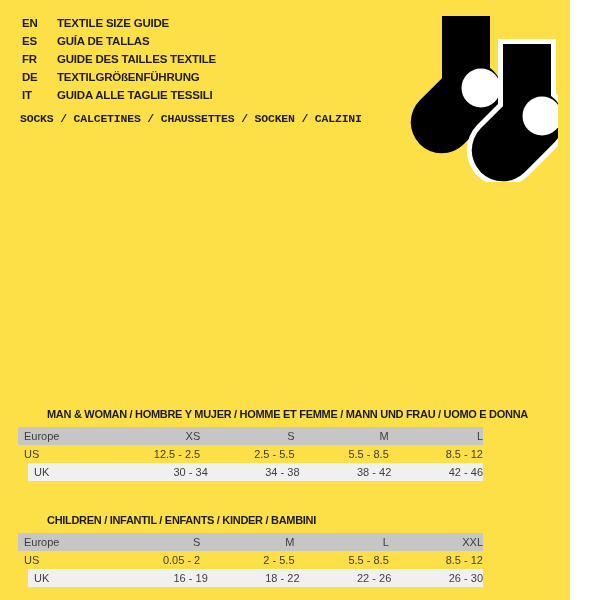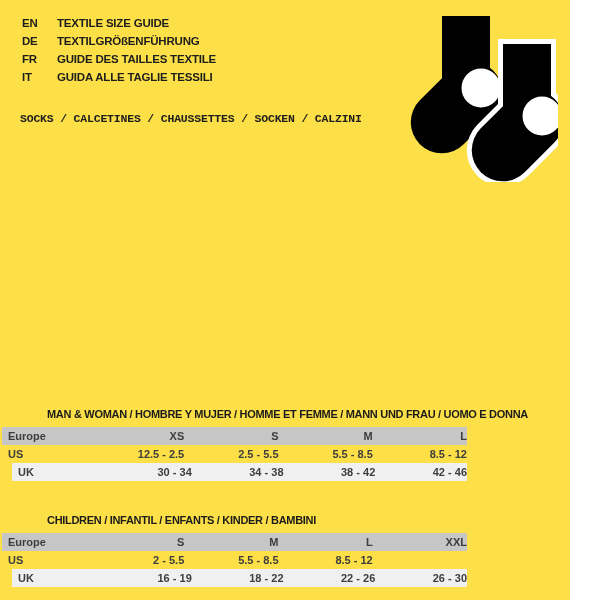--- a/index.html
+++ b/index.html
@@ -19,21 +19,21 @@
   }
   
   .socks-svg{position:absolute;left:406px;top:14px;}
   
   .tbl-title{
     position:absolute;left:19px;height:18px;line-height:18px;
     font-size:11px;font-weight:700;color:#1b1b1b;letter-spacing:-0.3px;white-space:nowrap;padding-left:28px;
   }
   .title-adult{top:405px;}
   .title-children{top:511px;text-align:right;}
-  .tbl{position:absolute;left:2px;width:465px;font-weight:bold;}
+  .tbl{position:absolute;left:18px;width:465px;}
   .tbl-adult{top:427px;}
   .tbl-children{top:533px;}
   .trow{
     display:grid;grid-template-columns:88px 1fr 1fr 1fr 1fr;
     height:18px;line-height:18px;font-size:11px;color:#3d3d3d;
   }
   .trow.head{background:#c6c6c6;}
   .trow.alt{background:#f0f0f0;margin-left:10px;}
   .tcell{text-align:right;white-space:nowrap;overflow:hidden;}
   .tcell.first{text-align:left;padding-left:6px;}
@@ -42,26 +42,30 @@
 <body>
 
 <div class="canvas">
 
   <div class="lang-block">
     <div class="lang-row">
       <span class="lang-code">EN</span>
       <span class="lang-label">TEXTILE SIZE GUIDE</span>
     </div>
     <div class="lang-row">
-      <span class="lang-code">DE</span>
-      <span class="lang-label">TEXTILGRÖßENFÜHRUNG</span>
+      <span class="lang-code">ES</span>
+      <span class="lang-label">GUÍA DE TALLAS</span>
     </div>
     <div class="lang-row">
       <span class="lang-code">FR</span>
       <span class="lang-label">GUIDE DES TAILLES TEXTILE</span>
+    </div>
+    <div class="lang-row">
+      <span class="lang-code">DE</span>
+      <span class="lang-label">TEXTILGRÖßENFÜHRUNG</span>
     </div>
     <div class="lang-row">
       <span class="lang-code">IT</span>
       <span class="lang-label">GUIDA ALLE TAGLIE TESSILI</span>
     </div>
   </div>
 
   <div class="category">SOCKS / CALCETINES / CHAUSSETTES / SOCKEN / CALZINI</div>
 
   <svg class="socks-svg" width="152" height="168" viewBox="0 0 152 168" aria-hidden="true">
@@ -121,20 +125,21 @@
   <div class="tbl tbl-children">
     <div class="trow head">
       <div class="tcell first">Europe</div>
       <div class="tcell">S</div>
       <div class="tcell">M</div>
       <div class="tcell">L</div>
       <div class="tcell">XXL</div>
     </div>
     <div class="trow">
       <div class="tcell first">US</div>
+      <div class="tcell">0.05 - 2</div>
       <div class="tcell">2 - 5.5</div>
       <div class="tcell">5.5 - 8.5</div>
       <div class="tcell">8.5 - 12</div>
     </div>
     <div class="trow alt">
       <div class="tcell first">UK</div>
       <div class="tcell">16 - 19</div>
       <div class="tcell">18 - 22</div>
       <div class="tcell">22 - 26</div>
       <div class="tcell">26 - 30</div>

